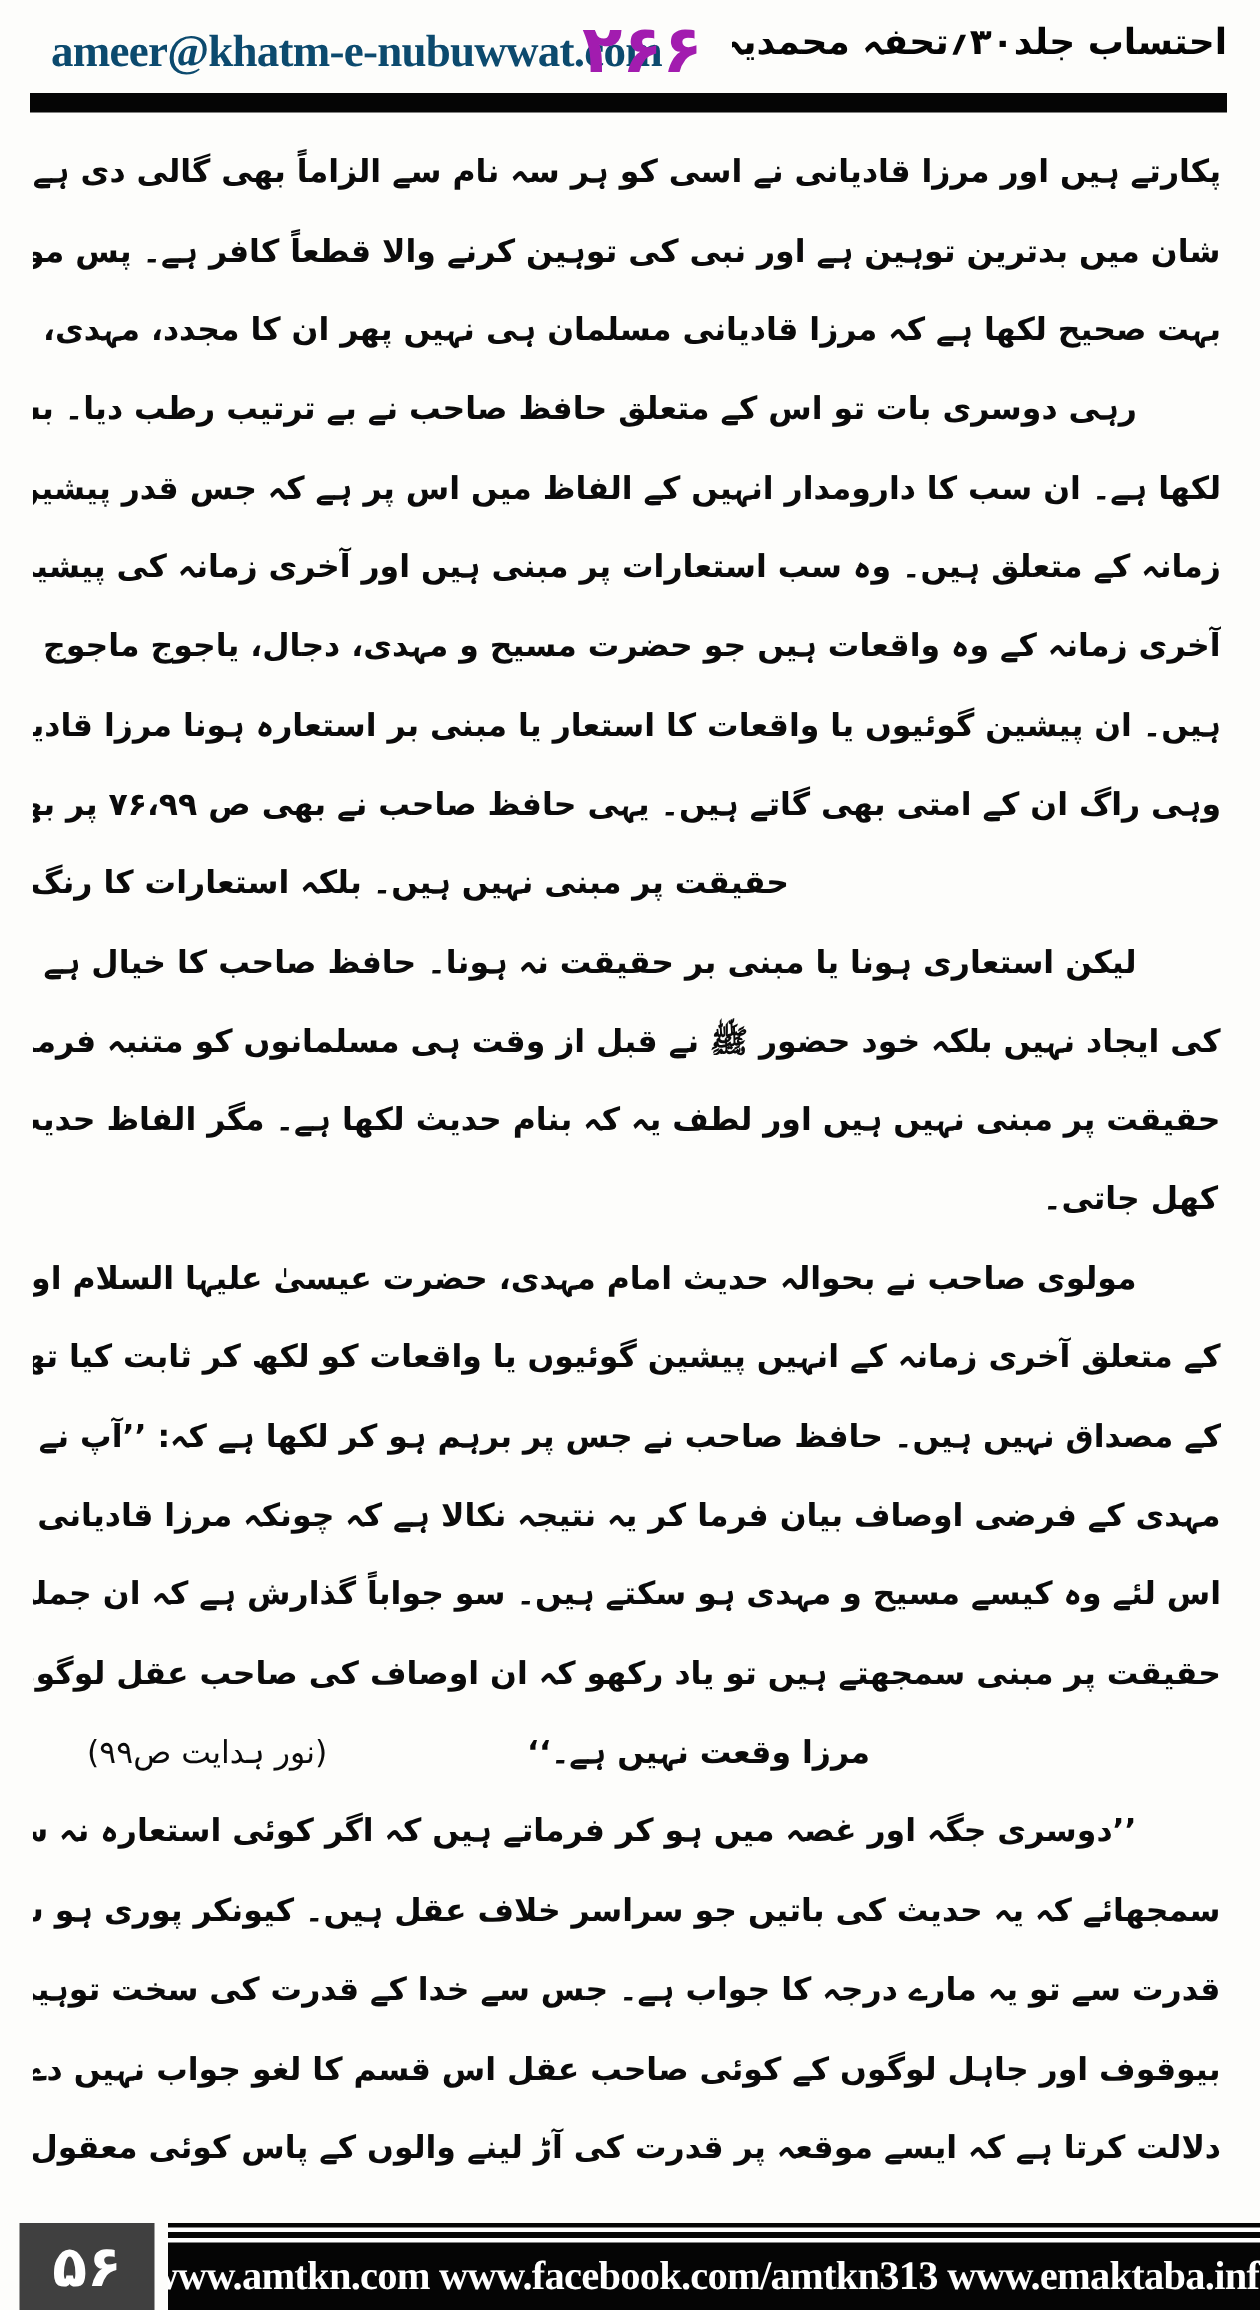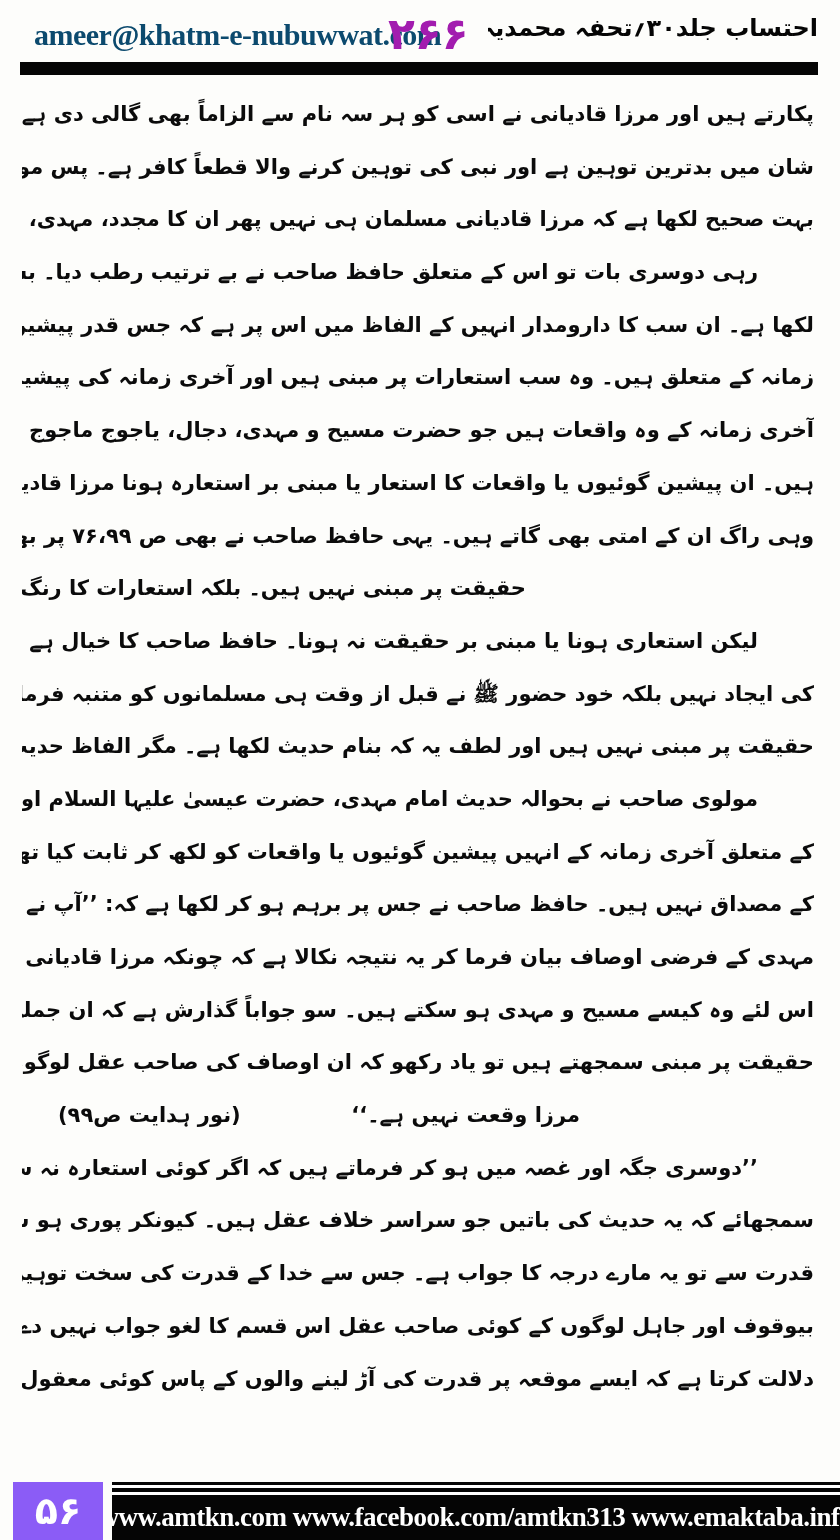--- a/index.html
+++ b/index.html
@@ -49,26 +49,26 @@
   }
   .tline.indent{padding-right:56px;}
   .tline.pull-left{padding-right:288px;}
   .tline.short-right{padding-right:2px;}
   .cit-row{
     display:flex;flex-direction:row;justify-content:space-between;
     align-items:center;direction:rtl;
     padding-left:36px;box-sizing:border-box;
   }
   .cit-row .quote-end{margin-right:234px;}
-  .cit-row .citation{font-size:21px;font-weight:bold;white-space:nowrap;}
+  .cit-row .citation{font-size:21px;font-weight:normal;white-space:nowrap;}
   
   .footer{position:absolute;left:0;top:1482px;width:840px;height:58px;}
   .footer-pagebox{
     position:absolute;left:13px;top:0;width:90px;height:58px;
-    background:#8b5cf6;color:#ffffff;
+    background:#404040;color:#ffffff;
     display:flex;align-items:center;justify-content:center;
     font-size:38px;font-weight:bold;
     font-family:"DejaVu Sans",sans-serif;
   }
   .footer-bar{
     position:absolute;left:112px;top:0;right:0;height:58px;
     background:#050505;
   }
   .pinstripe{height:3px;background:#ffffff;margin:0;}
   .bar-gap{height:4px;background:#050505;}
@@ -100,20 +100,21 @@
     <div class="tline indent">رہی دوسری بات تو اس کے متعلق حافظ صاحب نے بے ترتیب رطب دیا۔ بس جو کچھ</div>
     <div class="tline">لکھا ہے۔ ان سب کا دارومدار انہیں کے الفاظ میں اس پر ہے کہ جس قدر پیشین گوئیاں آخری</div>
     <div class="tline">زمانہ کے متعلق ہیں۔ وہ سب استعارات پر مبنی ہیں اور آخری زمانہ کی پیشین گوئی سے آپ کی مراد</div>
     <div class="tline">آخری زمانہ کے وہ واقعات ہیں جو حضرت مسیح و مہدی، دجال، یاجوج ماجوج وغیرہ کے متعلق</div>
     <div class="tline">ہیں۔ ان پیشین گوئیوں یا واقعات کا استعار یا مبنی بر استعارہ ہونا مرزا قادیانی کا ذاتی اختراع ہے۔</div>
     <div class="tline">وہی راگ ان کے امتی بھی گاتے ہیں۔ یہی حافظ صاحب نے بھی ص ۷۶،۹۹ پر بھی فرمایا کہ</div>
     <div class="tline pull-left">حقیقت پر مبنی نہیں ہیں۔ بلکہ استعارات کا رنگ اپنے اندر رکھتی ہیں۔</div>
     <div class="tline indent">لیکن استعاری ہونا یا مبنی بر حقیقت نہ ہونا۔ حافظ صاحب کا خیال ہے کہ یہ مرزا قادیانی</div>
     <div class="tline">کی ایجاد نہیں بلکہ خود حضور ﷺ نے قبل از وقت ہی مسلمانوں کو متنبہ فرما دیا تھا کہ دیکھو یہ باتیں</div>
     <div class="tline">حقیقت پر مبنی نہیں ہیں اور لطف یہ کہ بنام حدیث لکھا ہے۔ مگر الفاظ حدیث نقل نہیں کئے۔ ورنہ قلعی</div>
+    <div class="tline short-right">کھل جاتی۔</div>
     <div class="tline indent">مولوی صاحب نے بحوالہ حدیث امام مہدی، حضرت عیسیٰ علیہا السلام اور دجال وغیرہ</div>
     <div class="tline">کے متعلق آخری زمانہ کے انہیں پیشین گوئیوں یا واقعات کو لکھ کر ثابت کیا تھا کہ مرزا قادیانی اس</div>
     <div class="tline">کے مصداق نہیں ہیں۔ حافظ صاحب نے جس پر برہم ہو کر لکھا ہے کہ: ’’آپ نے جو حضرت مسیح</div>
     <div class="tline">مہدی کے فرضی اوصاف بیان فرما کر یہ نتیجہ نکالا ہے کہ چونکہ مرزا قادیانی میں یہ اوصاف نہ تھے۔</div>
     <div class="tline">اس لئے وہ کیسے مسیح و مہدی ہو سکتے ہیں۔ سو جواباً گذارش ہے کہ ان جملہ اوصاف کو آپ لوگ اگر</div>
     <div class="tline">حقیقت پر مبنی سمجھتے ہیں تو یاد رکھو کہ ان اوصاف کی صاحب عقل لوگوں کے نزدیک ہرنی نامہ سے</div>
     <div class="tline cit-row">
       <span class="quote-end">مرزا وقعت نہیں ہے۔‘‘</span>
       <span class="citation">(نور ہدایت ص۹۹)</span>
     </div>

